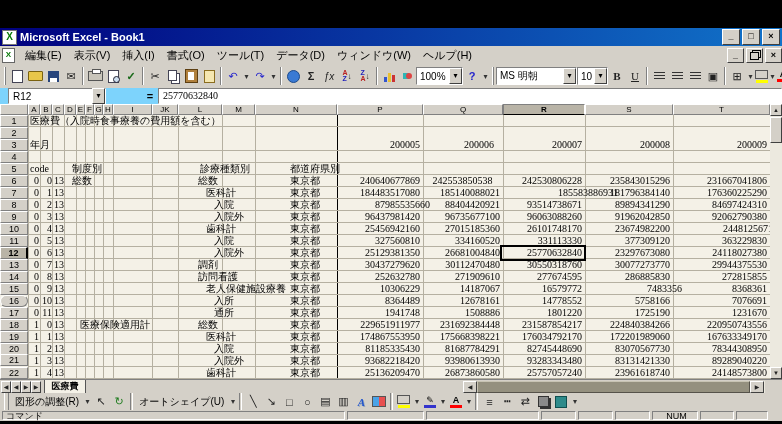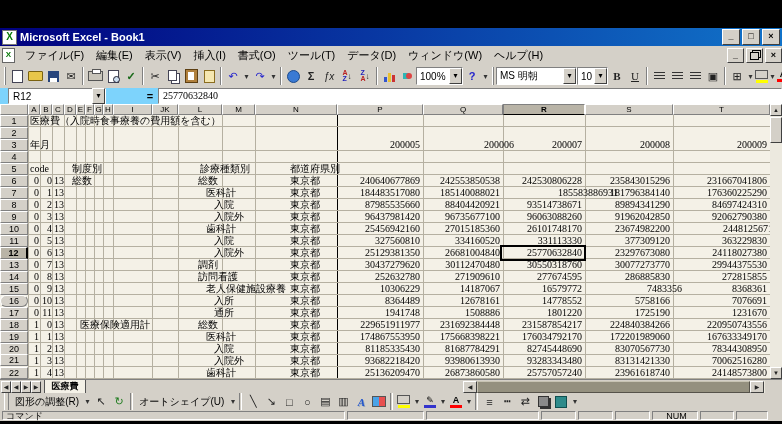--- a/index.html
+++ b/index.html
@@ -139,21 +139,20 @@
     <span class="winbtns">
       <span class="wbtn">_</span>
       <span class="wbtn">□</span>
       <span class="wbtn">×</span>
     </span>
   </div>
 
   <div class="menubar">
     <span class="docicon">X</span>
     <span id="menu-items" style="display:flex;">
-          <span class="mitem">ファイル(F)</span>
           <span class="mitem">編集(E)</span>
           <span class="mitem">表示(V)</span>
           <span class="mitem">挿入(I)</span>
           <span class="mitem">書式(O)</span>
           <span class="mitem">ツール(T)</span>
           <span class="mitem">データ(D)</span>
           <span class="mitem">ウィンドウ(W)</span>
           <span class="mitem">ヘルプ(H)</span>
         </span>
     <span class="winbtns">
@@ -323,21 +322,21 @@
         <div class="vline" style="left: 28px;"></div>
         <div class="rcell" style="top: 11px;">1</div>
         <div class="gridrow" style="top: 11px;">
           <span style="left: 2px;">医療費（入院時食事療養の費用額を含む）</span>
         </div>
         <div class="rcell" style="top: 23px;">2</div>
         <div class="rcell" style="top: 35px;">3</div>
         <div class="gridrow" style="top: 35px;">
           <span style="left: 2px;">年月</span>
           <span style="left: 311px; width: 81px; text-align: right;">200005</span>
-          <span style="left: 397px; width: 89px; text-align: right;">200006</span>
+          <span style="left: 397px; width: 69px; text-align: right;">200006</span>
           <span style="left: 477px; width: 77px; text-align: right;">200007</span>
           <span style="left: 559px; width: 83px; text-align: right;">200008</span>
           <span style="left: 647px; width: 92px; text-align: right;">200009</span>
         </div>
         <div class="rcell" style="top: 47px;">4</div>
         <div class="gridrow" style="top: 47px;"></div>
         <div class="rcell" style="top: 59px;">5</div>
         <div class="gridrow" style="top: 59px;">
           <span style="left: 2px;">code</span>
           <span style="left: 44px;">制度別</span>
@@ -346,21 +345,21 @@
         </div>
         <div class="rcell" style="top: 71px;">6</div>
         <div class="gridrow" style="top: 71px;">
           <span style="left: 0px; width: 11px; text-align: right;">0</span>
           <span style="left: 12px; width: 12px; text-align: right;">0</span>
           <span style="left: 24px; width: 12px; text-align: right;">13</span>
           <span style="left: 44px;">総数</span>
           <span style="left: 170px;">総数</span>
           <span style="left: 262px;">東京都</span>
           <span style="left: 311px; width: 81px; text-align: right;">240640677869</span>
-          <span style="left: 397px; width: 75px; text-align: right;">242553850538</span>
+          <span style="left: 397px; width: 75px; text-align: center;">242553850538</span>
           <span style="left: 477px; width: 77px; text-align: right;">242530806228</span>
           <span style="left: 559px; width: 83px; text-align: right;">235843015296</span>
           <span style="left: 647px; width: 92px; text-align: right;">231667041806</span>
         </div>
         <div class="rcell" style="top: 83px;">7</div>
         <div class="gridrow" style="top: 83px;">
           <span style="left: 0px; width: 11px; text-align: right;">0</span>
           <span style="left: 12px; width: 12px; text-align: right;">1</span>
           <span style="left: 24px; width: 12px; text-align: right;">13</span>
           <span style="left: 178px;">医科計</span>
@@ -371,21 +370,21 @@
           <span style="left: 559px; width: 83px; text-align: right;">181796384140</span>
           <span style="left: 647px; width: 92px; text-align: right;">176360225290</span>
         </div>
         <div class="rcell" style="top: 95px;">8</div>
         <div class="gridrow" style="top: 95px;">
           <span style="left: 0px; width: 11px; text-align: right;">0</span>
           <span style="left: 12px; width: 12px; text-align: right;">2</span>
           <span style="left: 24px; width: 12px; text-align: right;">13</span>
           <span style="left: 186px;">入院</span>
           <span style="left: 262px;">東京都</span>
-          <span style="left: 311px; width: 81px; text-align: right;">87985535660</span>
+          <span style="left: 311px; width: 81px; text-align: right; padding-left: 10px;">87985535660</span>
           <span style="left: 397px; width: 75px; text-align: right;">88404420921</span>
           <span style="left: 477px; width: 77px; text-align: right;">93514738671</span>
           <span style="left: 559px; width: 83px; text-align: right;">89894341290</span>
           <span style="left: 647px; width: 92px; text-align: right;">84697424310</span>
         </div>
         <div class="rcell" style="top: 107px;">9</div>
         <div class="gridrow" style="top: 107px;">
           <span style="left: 0px; width: 11px; text-align: right;">0</span>
           <span style="left: 12px; width: 12px; text-align: right;">3</span>
           <span style="left: 24px; width: 12px; text-align: right;">13</span>
@@ -545,21 +544,21 @@
         <div class="gridrow" style="top: 251px;">
           <span style="left: 0px; width: 11px; text-align: right;">1</span>
           <span style="left: 12px; width: 12px; text-align: right;">3</span>
           <span style="left: 24px; width: 12px; text-align: right;">13</span>
           <span style="left: 186px;">入院外</span>
           <span style="left: 262px;">東京都</span>
           <span style="left: 311px; width: 81px; text-align: right;">93682218420</span>
           <span style="left: 397px; width: 75px; text-align: right;">93980613930</span>
           <span style="left: 477px; width: 77px; text-align: right;">93283343480</span>
           <span style="left: 559px; width: 83px; text-align: right;">83131421330</span>
-          <span style="left: 647px; width: 92px; text-align: right;">70062516280</span>
+          <span style="left: 647px; width: 92px; text-align: right;">89289040220</span>
         </div>
         <div class="rcell" style="top: 263px;">22</div>
         <div class="gridrow" style="top: 263px;">
           <span style="left: 0px; width: 11px; text-align: right;">1</span>
           <span style="left: 12px; width: 12px; text-align: right;">4</span>
           <span style="left: 24px; width: 12px; text-align: right;">13</span>
           <span style="left: 178px;">歯科計</span>
           <span style="left: 262px;">東京都</span>
           <span style="left: 311px; width: 81px; text-align: right;">25136209470</span>
           <span style="left: 397px; width: 75px; text-align: right;">26873860580</span>

